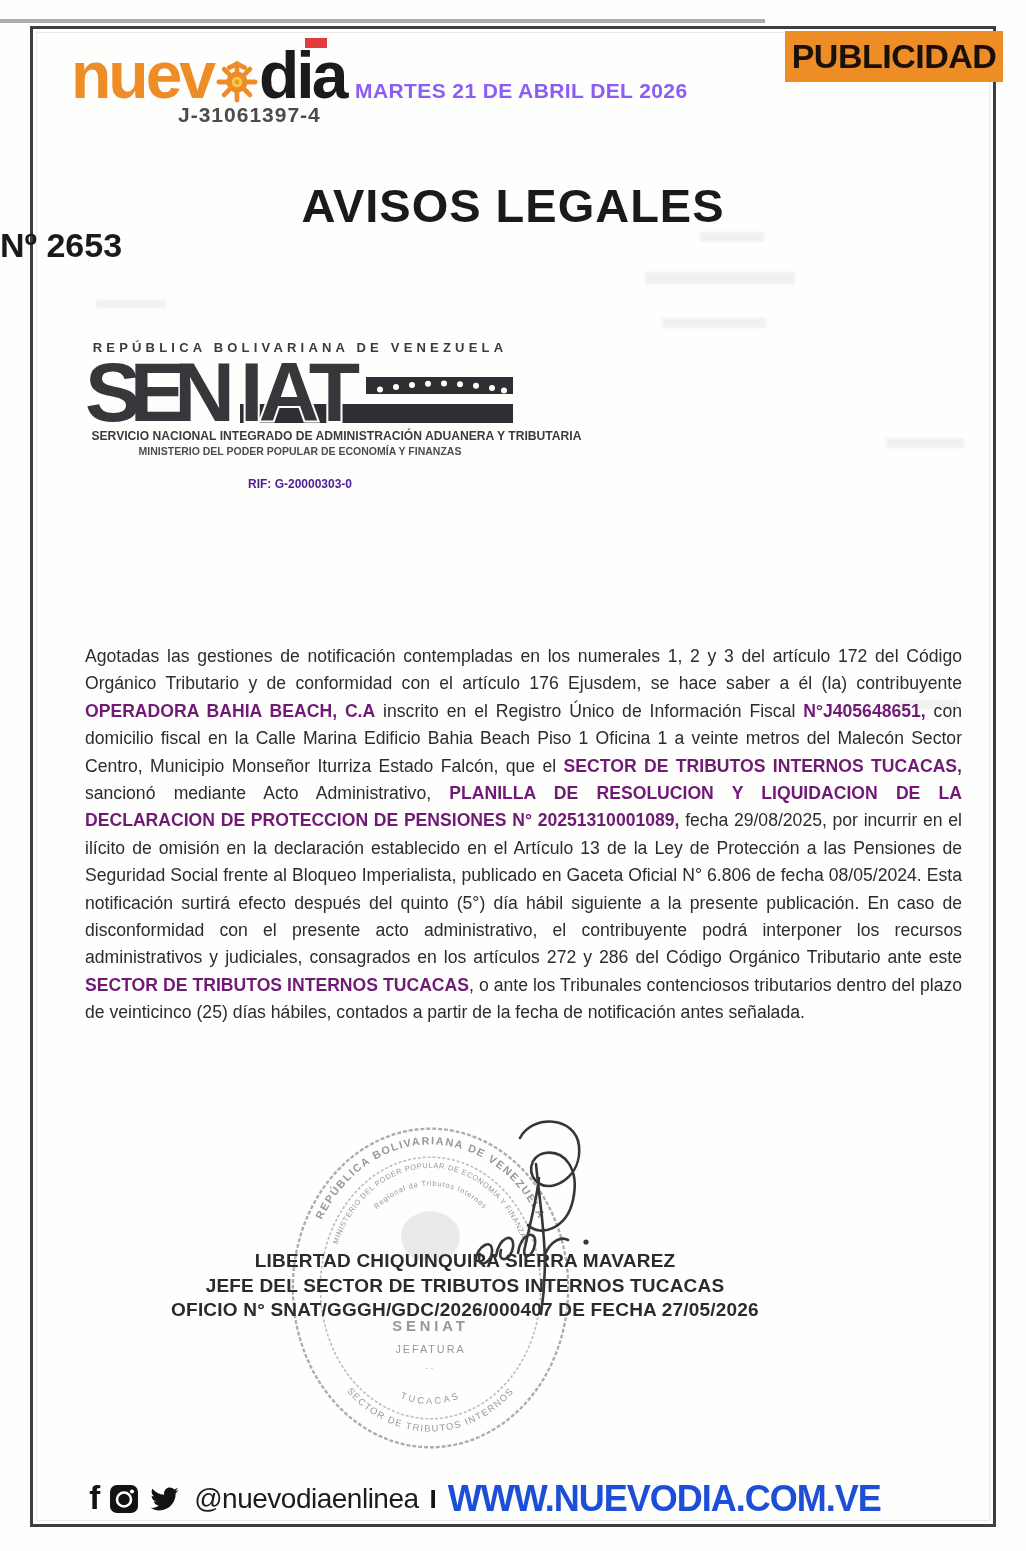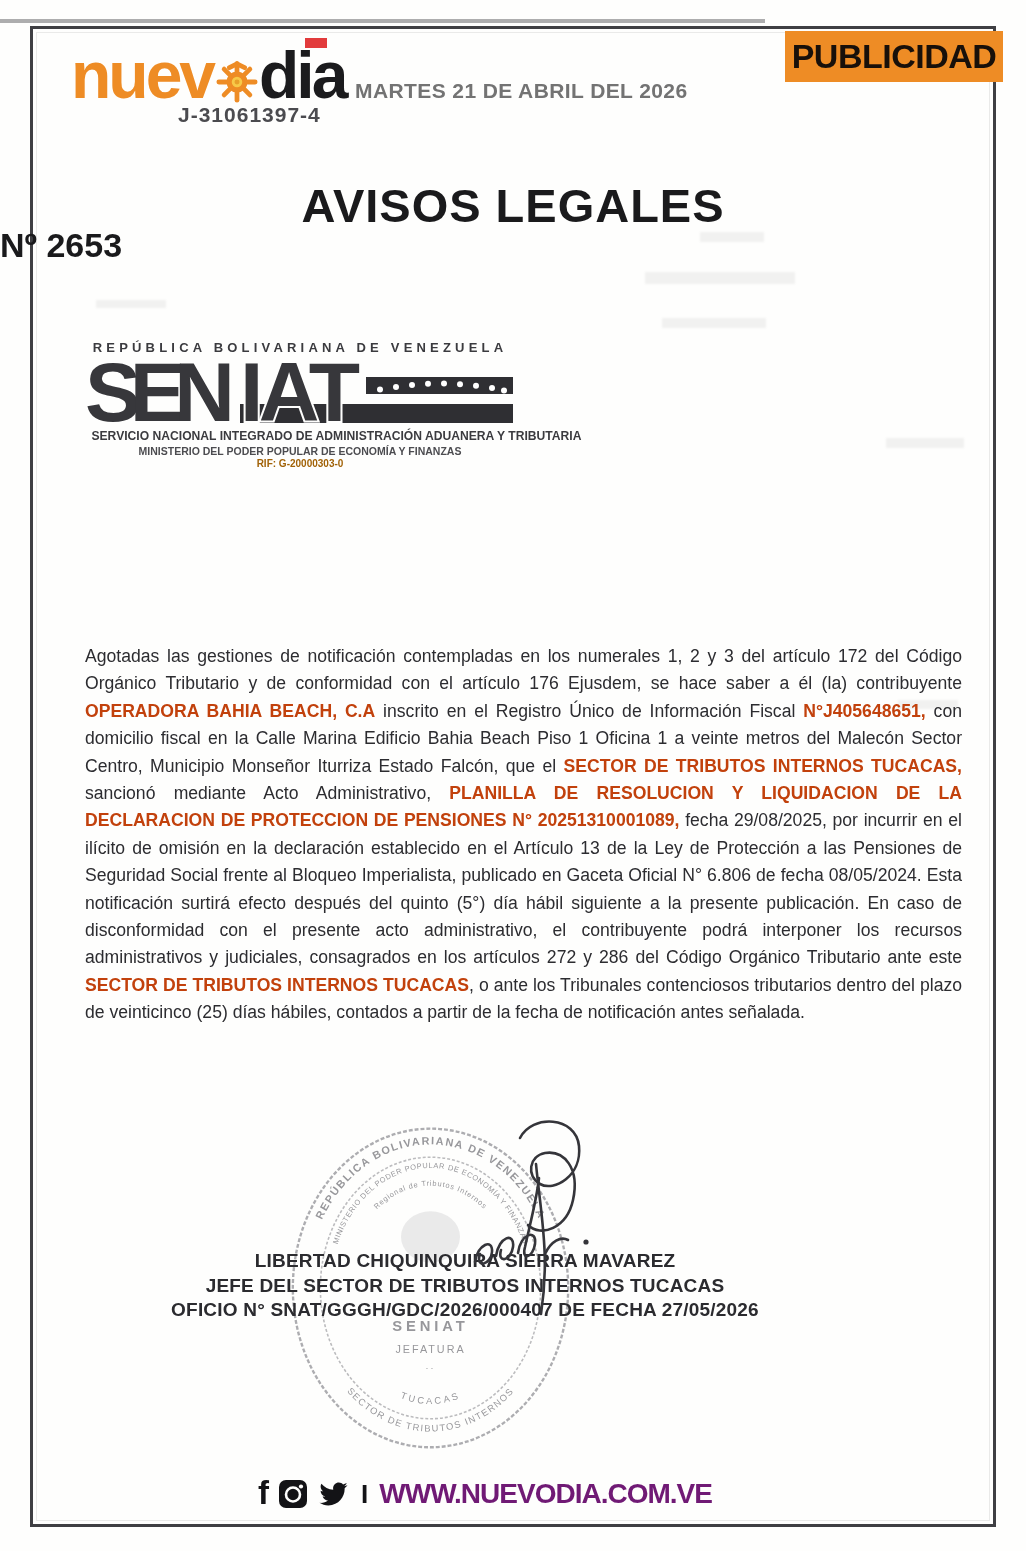--- a/index.html
+++ b/index.html
@@ -13,59 +13,59 @@
   .frame-inner-shadow { position:absolute; left:36px; top:32px; width:954px; height:1489px; border:1px solid rgba(0,0,0,.08); }
 
   
   .masthead-logo { position:absolute; left:71px; top:40px; height:70px; display:flex; align-items:center; }
   .logo-word { font-weight:bold; font-size:66px; letter-spacing:-3px; line-height:1; }
   .logo-prefix { color:var(--orange); }
   .logo-suffix { color:#1b1b1d; position:relative; }
   .logo-accent { position:absolute; left:46px; top:-4px; width:22px; height:10px; background:var(--red); }
   .sun { width:42px; height:42px; margin:14px 1px 0 3px; }
   .masthead-reg { position:absolute; left:178px; top:103px; font-size:21px; color:#4b4b4f; letter-spacing:1px;font-weight:bold; }
-  .date-line { position:absolute; left:355px; top:79px; font-size:21px; font-weight:bold; color:#737373; letter-spacing:.4px; }
+  .date-line { position:absolute; left:355px; top:79px; font-size:21px; font-weight:bold; color:#8b5cf6; letter-spacing:.4px; }
   .publicidad { position:absolute; left:785px; top:31px; width:218px; height:51px; background:var(--orange);
     display:flex; align-items:center; justify-content:center; font-weight:bold; font-size:34px; color:#18100a;
     transform:none; letter-spacing:-.5px; }
 
   
   .avisos-title { position:absolute; left:0; top:178px; width:1026px; text-align:center; font-size:47px;
     font-weight:bold; color:#1a1a1c; letter-spacing:1px; }
   .avisos-number { position:absolute; left:0; top:226px; width:1026px; text-align:left; font-size:34px;
     font-weight:bold; color:#1a1a1c; }
 
   
   .seniat { position:absolute; left:85px; top:340px; width:430px; text-align:center; color:#3b3b3f; }
   .seniat-republic { font-size:13px; font-weight:bold; letter-spacing:4.2px; white-space:nowrap; }
   .seniat-logo { display:block; margin:4px auto 0 auto; }
   .seniat-service { font-size:12.5px; font-weight:bold; transform:scaleX(.97); transform-origin:center; white-space:nowrap; margin-top:2px; }
   .seniat-ministry { font-size:10.5px; font-weight:bold; color:#4c4c50; margin-top:2px; white-space:nowrap; }
-  .seniat-rif { font-size:10px; font-weight:bold; margin-top:1px; color:#a16207; }
+  .seniat-rif { font-size:12px; font-weight:bold; margin-top:20px; color:#4c1d95; }
 
   .cartel-heading { position:absolute; left:160px; top:561px; width:780px; text-align:center;
     font-size:19px; font-weight:bold; letter-spacing:.6px; color:#28282c; }
 
   .notice-body { position:absolute; left:85px; top:643px; width:877px; font-size:17.6px; line-height:27.4px;
     text-align:justify; color:#2c2c30; }
-  .notice-body b { color:#c2410c; }
+  .notice-body b { color:#701a75; }
 
   
   .stamp { position:absolute; left:283px; top:1116px; z-index:1; opacity:.92; }
   .sig-block { position:absolute; left:85px; top:1249px; width:760px; text-align:center; z-index:2;
     font-size:19px; font-weight:bold; line-height:24.5px; color:#2b2b2f; letter-spacing:.2px; }
   .signature { position:absolute; left:440px; top:1106px; z-index:3; }
 
   
   .footer { position:absolute; left:85px; top:1478px; width:800px; display:flex; align-items:center;
     justify-content:center; gap:9px; z-index:2; }
   .fb-glyph { font-weight:bold; font-size:33px; color:#131316; line-height:1; margin-top:-4px; }
   .footer-handle { font-size:28px; color:#1c1c1f; letter-spacing:-.5px; margin-left:4px; }
   .footer-sep { font-size:26px; font-weight:bold; color:#131316; margin:0 2px; }
-  .footer-site { font-size:28px; font-weight:bold; color:#701a75; letter-spacing:-1px; }
+  .footer-site { font-size:36px; font-weight:bold; color:#1d4ed8; letter-spacing:-1px; }
 
   
   .ghost { position:absolute; background:rgba(40,40,40,.06); filter:blur(1px); }
 </style>
 </head>
 <body>
 
 <div class="page" style="--orange: #EE8C25; --red: #E23B3C;">
 
   <div class="scan-line-top"></div>
@@ -194,17 +194,18 @@
   <div class="footer">
     <span class="fb-glyph">f</span>
     <svg width="30" height="30" viewBox="0 0 30 30">
       <rect x="1" y="1" width="28" height="28" rx="7" fill="#131316"></rect>
       <circle cx="15" cy="15.5" r="7" fill="none" stroke="#fefefd" stroke-width="2.6"></circle>
       <circle cx="23" cy="7.5" r="2.1" fill="#fefefd"></circle>
     </svg>
     <svg width="33" height="28" viewBox="0 0 24 24">
       <path fill="#131316" d="M23.954 4.569c-.885.389-1.83.654-2.825.775 1.014-.611 1.794-1.574 2.163-2.723-.951.555-2.005.959-3.127 1.184-.896-.959-2.173-1.559-3.591-1.559-2.717 0-4.92 2.203-4.92 4.917 0 .39.045.765.127 1.124C7.691 8.094 4.066 6.13 1.64 3.161c-.427.722-.666 1.561-.666 2.475 0 1.71.87 3.213 2.188 4.096-.807-.026-1.566-.248-2.228-.616v.061c0 2.385 1.693 4.374 3.946 4.827-.413.111-.849.171-1.296.171-.314 0-.615-.03-.916-.086.631 1.953 2.445 3.377 4.604 3.417-1.68 1.319-3.809 2.105-6.102 2.105-.39 0-.779-.023-1.17-.067 2.189 1.394 4.768 2.209 7.557 2.209 9.054 0 13.999-7.496 13.999-13.986 0-.209 0-.42-.015-.63.961-.689 1.8-1.56 2.46-2.548z"></path>
     </svg>
+    <span class="footer-handle">@nuevodiaenlinea</span>
     <span class="footer-sep">I</span>
     <span class="footer-site">WWW.NUEVODIA.COM.VE</span>
   </div>
 
 </div>
 
 </body></html>

